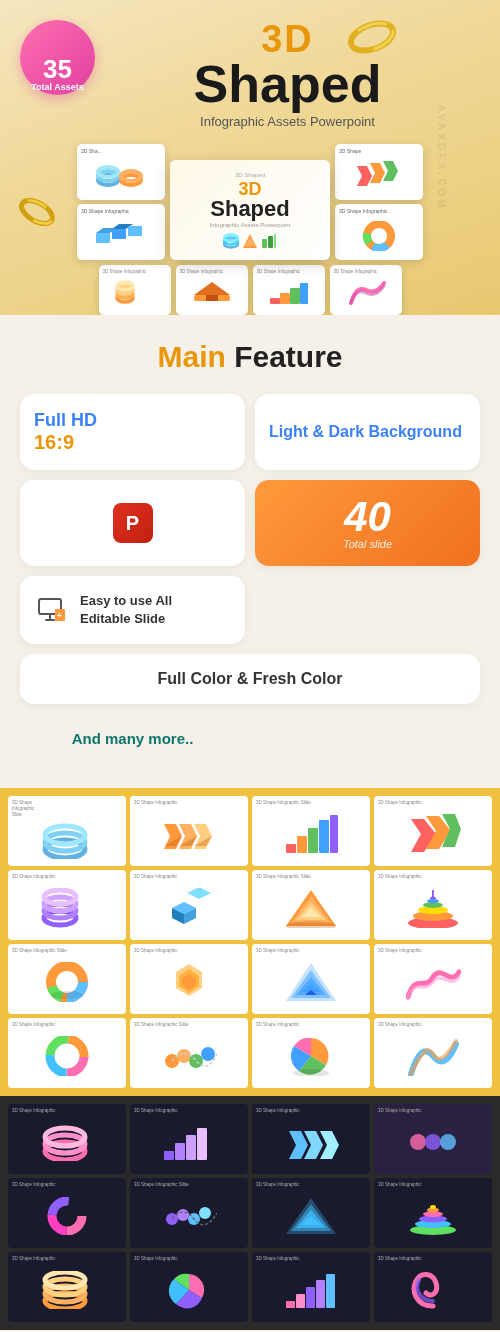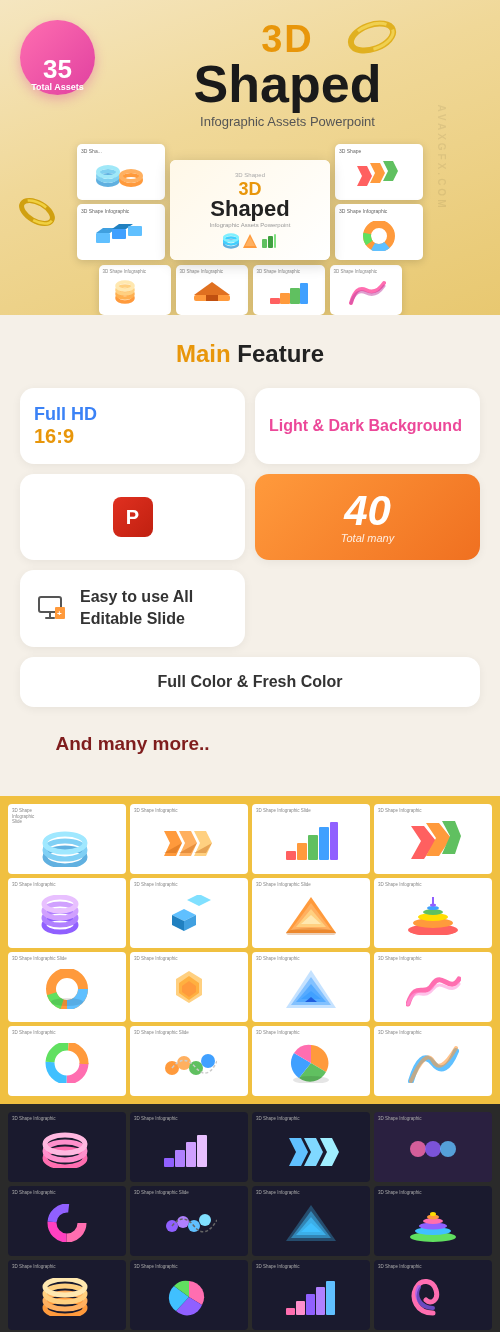--- a/index.html
+++ b/index.html
@@ -142,21 +142,21 @@
     }
 
     
     .main-feature-section {
       background: #f5f0e8;
       padding: 25px 20px;
     }
 
     .main-feature-title {
       text-align: center;
-      font-size: 24px;
+      font-size: 30px;
       font-weight: 900;
       color: #222;
       margin-bottom: 20px;
     }
 
     .features-grid {
       display: grid;
       grid-template-columns: 1fr 1fr;
       gap: 10px;
     }
@@ -200,21 +200,21 @@
     }
 
     .feature-ratio {
       font-size: 20px;
       font-weight: 900;
       color: #e8960a;
     }
 
     .feature-desc {
       font-size: 16px;
-      color: #ec4899;
+      color: #3b82f6;
       font-weight: 600;
     }
 
     .feature-count {
       font-size: 42px;
       font-weight: 900;
       color: white;
       line-height: 1;
     }
 
@@ -239,37 +239,37 @@
     .edit-icon {
       width: 36px;
       height: 36px;
       display: flex;
       align-items: center;
       justify-content: center;
       font-size: 22px;
     }
 
     .feature-edit-text {
-      font-size: 16px;
+      font-size: 13px;
       color: #333;
       font-weight: 600;
       line-height: 1.4;
     }
 
     .feature-color-text {
       font-size: 16px;
       color: #333;
       font-weight: 700;
       text-align: center;
       width: 100%;
     }
 
     .feature-more-text {
-      font-size: 19px;
-      color: #7f1d1d;
+      font-size: 15px;
+      color: #0f766e;
       font-weight: 700;
     }
 
     
     .slides-grid-section {
       background: #f0c040;
       padding: 8px;
     }
 
     .slides-grid {
@@ -512,21 +512,21 @@
 
     <div class="feature-card" style="justify-content:center;">
       <div class="ppt-icon">
         <span>P</span>
       </div>
     </div>
 
     <div class="feature-card orange-bg">
       <div style="display:flex;flex-direction:column;align-items:center;justify-content:center;width:100%;">
         <span class="feature-count">40</span>
-        <span class="feature-count-label">Total many</span>
+        <span class="feature-count-label">Total slide</span>
       </div>
     </div>
 
     <div class="feature-card">
       <div class="edit-icon">
         <svg width="30" height="30" viewBox="0 0 30 30">
           <rect x="2" y="4" width="22" height="15" rx="2" fill="none" stroke="#555" stroke-width="2"></rect>
           <line x1="13" y1="19" x2="13" y2="24" stroke="#555" stroke-width="2"></line>
           <rect x="8" y="24" width="10" height="2" rx="1" fill="#555"></rect>
           <rect x="18" y="14" width="10" height="12" rx="1" fill="#ff9a3c"></rect>

